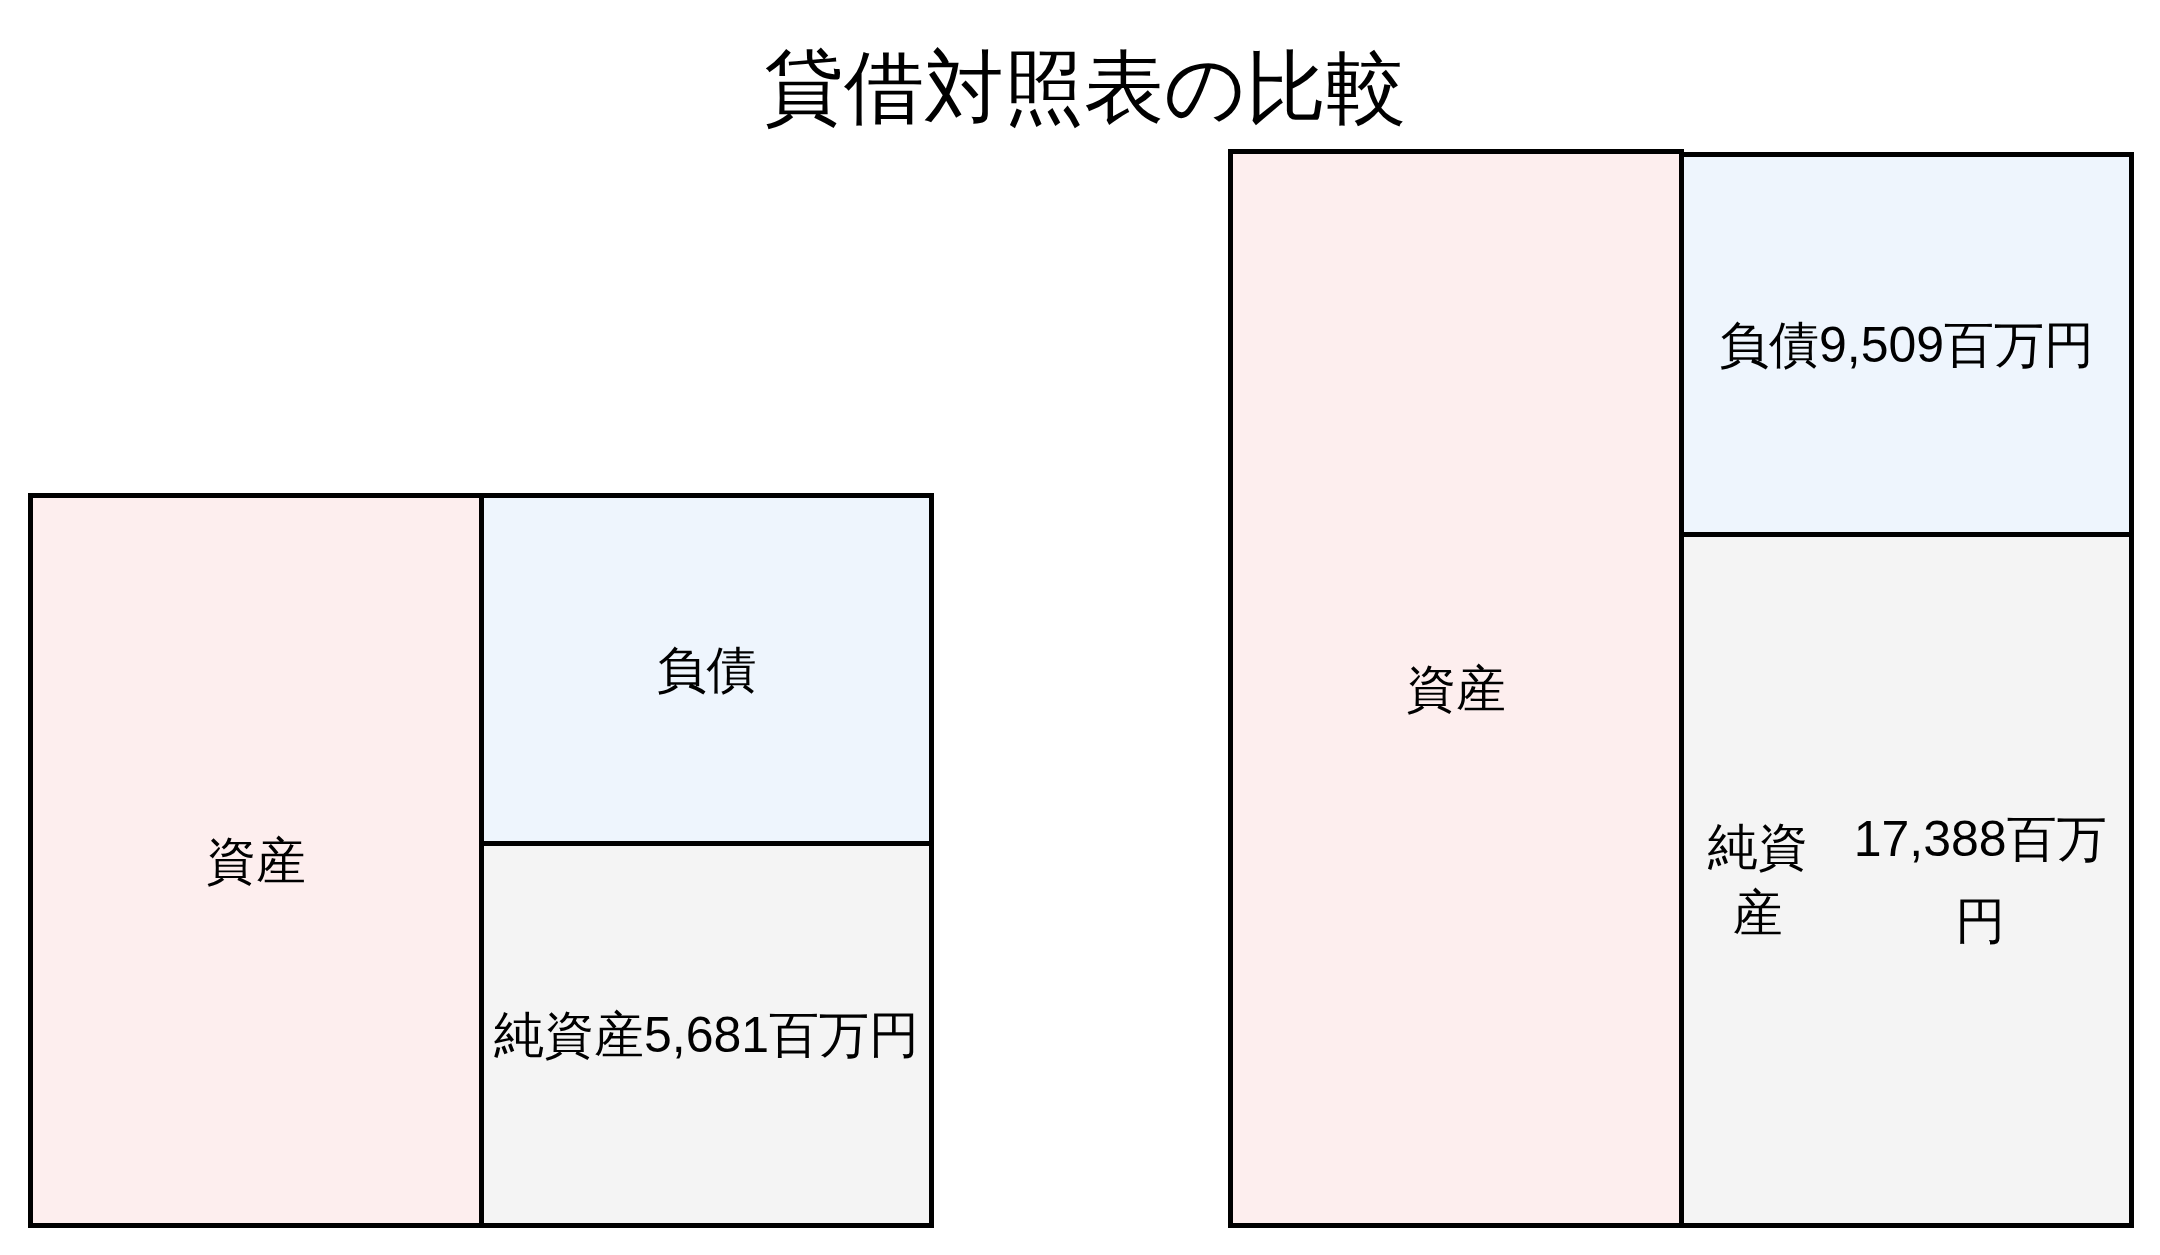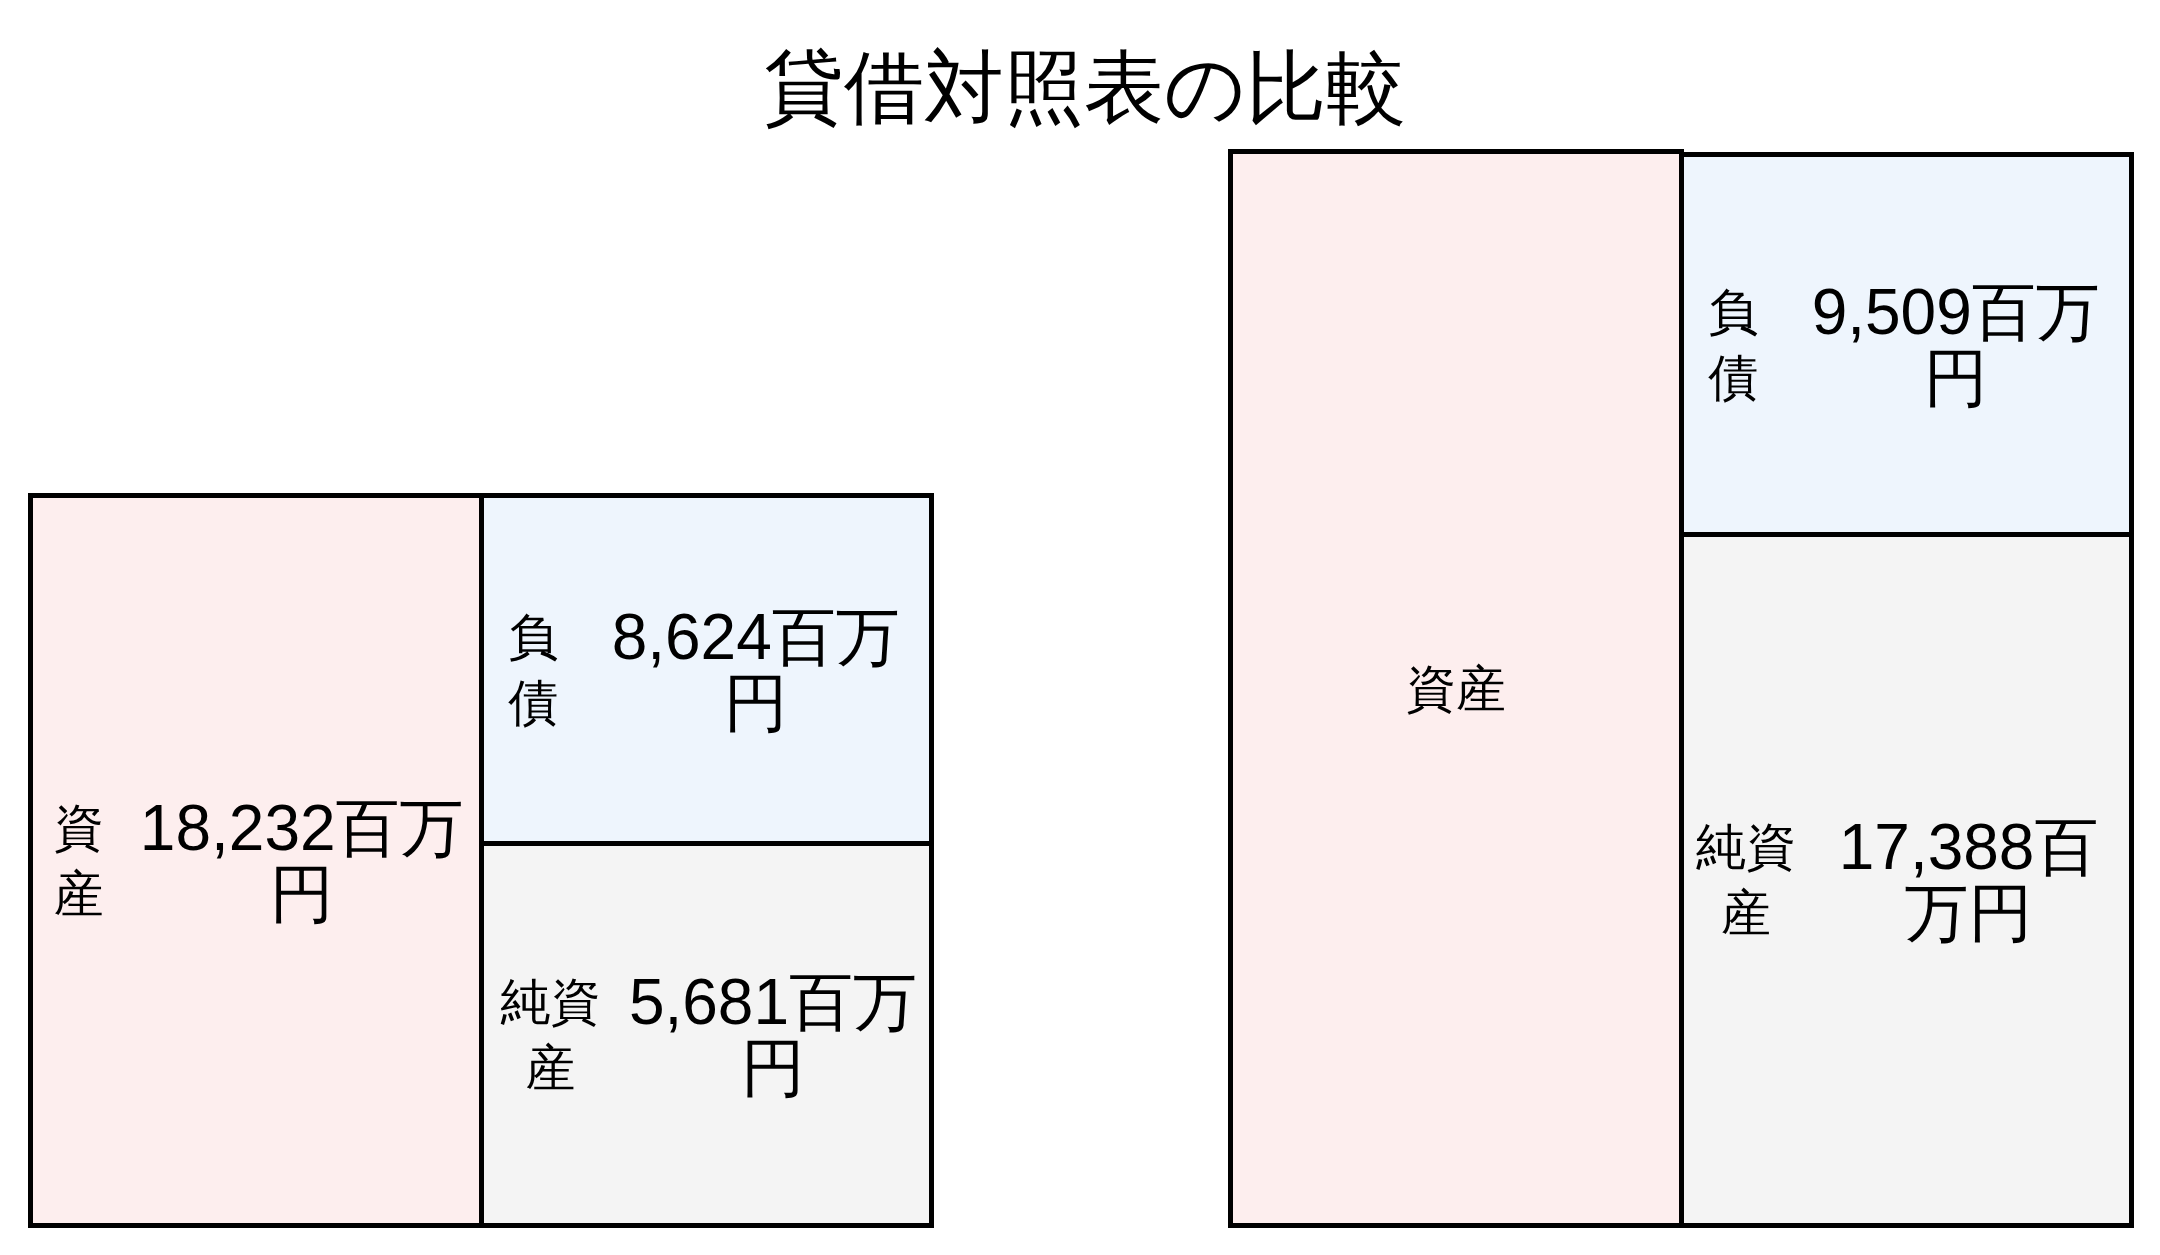--- a/index.html
+++ b/index.html
@@ -5,36 +5,34 @@
   html, body { margin: 0; padding: 0; background: #ffffff; }
   body { width: 2160px; height: 1255px; position: relative; overflow: hidden;
          font-family: "DejaVu Sans", "Liberation Sans", sans-serif; color: #000; }
   .title { position: absolute; left: 0; width: 2170px; top: 38px; text-align: center;
            font-size: 80px; line-height: 100px; font-weight: normal; }
   .bs { position: absolute; box-sizing: border-box; }
   .cell { position: absolute; box-sizing: border-box; border: 5px solid #000;
           display: flex; flex-direction: row; align-items: center; justify-content: center;
           text-align: center; }
   .lbl { font-size: 50px; line-height: 66px; }
-  .val { font-size: 64px; line-height: 66px; font-family: "Liberation Sans", sans-serif; }
+  .val { font-size: 50px; line-height: 82px; font-family: "Liberation Sans", sans-serif; }
   .val .unit { font-family: "DejaVu Sans", sans-serif; }
 </style>
 </head>
 <body>
 
 <div class="title">貸借対照表の比較</div>
 
 <div class="bs" style="left:28px;top:493px;width:906px;height:735px;">
   <div class="cell" style="left:0;top:0;width:456px;height:735px;background:#fdeeee;">
     <div class="lbl">資産</div>
-    <div class="val"><span>18,232</span><span class="unit">百万円</span></div>
   </div>
   <div class="cell" style="left:451px;top:0;width:455px;height:353px;background:#eef5fd;">
     <div class="lbl">負債</div>
-    <div class="val"><span>8,624</span><span class="unit">百万円</span></div>
   </div>
   <div class="cell" style="left:451px;top:348px;width:455px;height:387px;background:#f4f4f4;">
     <div class="lbl">純資産</div>
     <div class="val"><span>5,681</span><span class="unit">百万円</span></div>
   </div>
 </div>
 
 <div class="bs" style="left:1228px;top:149px;width:906px;height:1079px;">
   <div class="cell" style="left:0;top:0;width:456px;height:1079px;background:#fdeeee;">
     <div class="lbl">資産</div>

